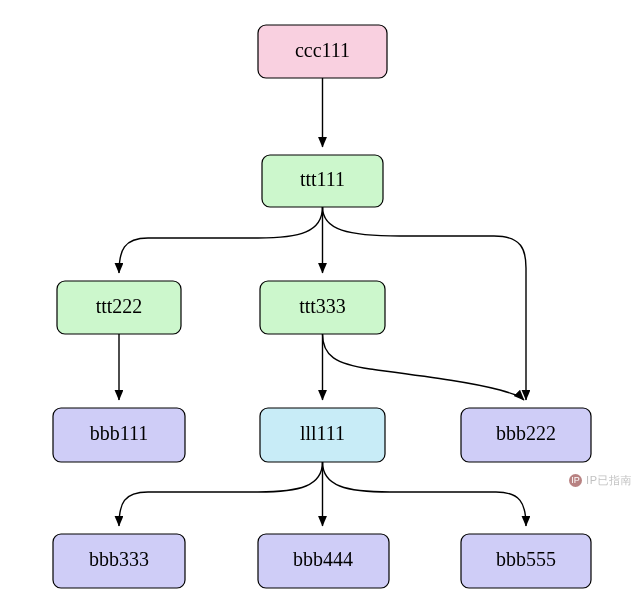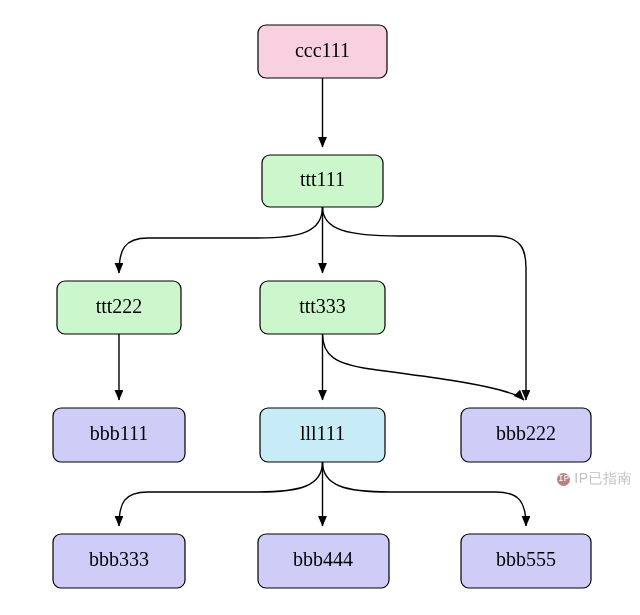--- a/index.html
+++ b/index.html
@@ -56,25 +56,25 @@
   }
   .watermark-mark {
     width: 13px;
     height: 13px;
     border-radius: 50%;
     background: #7f1d1d;
     color: #ffffff;
     font-size: 9px;
     line-height: 13px;
     text-align: center;
-    font-family: Liberation Mono, monospace;
+    font-family: Liberation Sans, sans-serif;
   }
   .watermark-text {
     font-family: "Liberation Sans", sans-serif;
-    font-size: 14px;
+    font-size: 11px;
     color: #8d8d8d;
     letter-spacing: 0.5px;
   }
 </style>
 </head>
 <body>
 
 <div id="diagram-root">
   <svg class="graph-canvas" viewBox="0 0 640 615">
     <defs>

